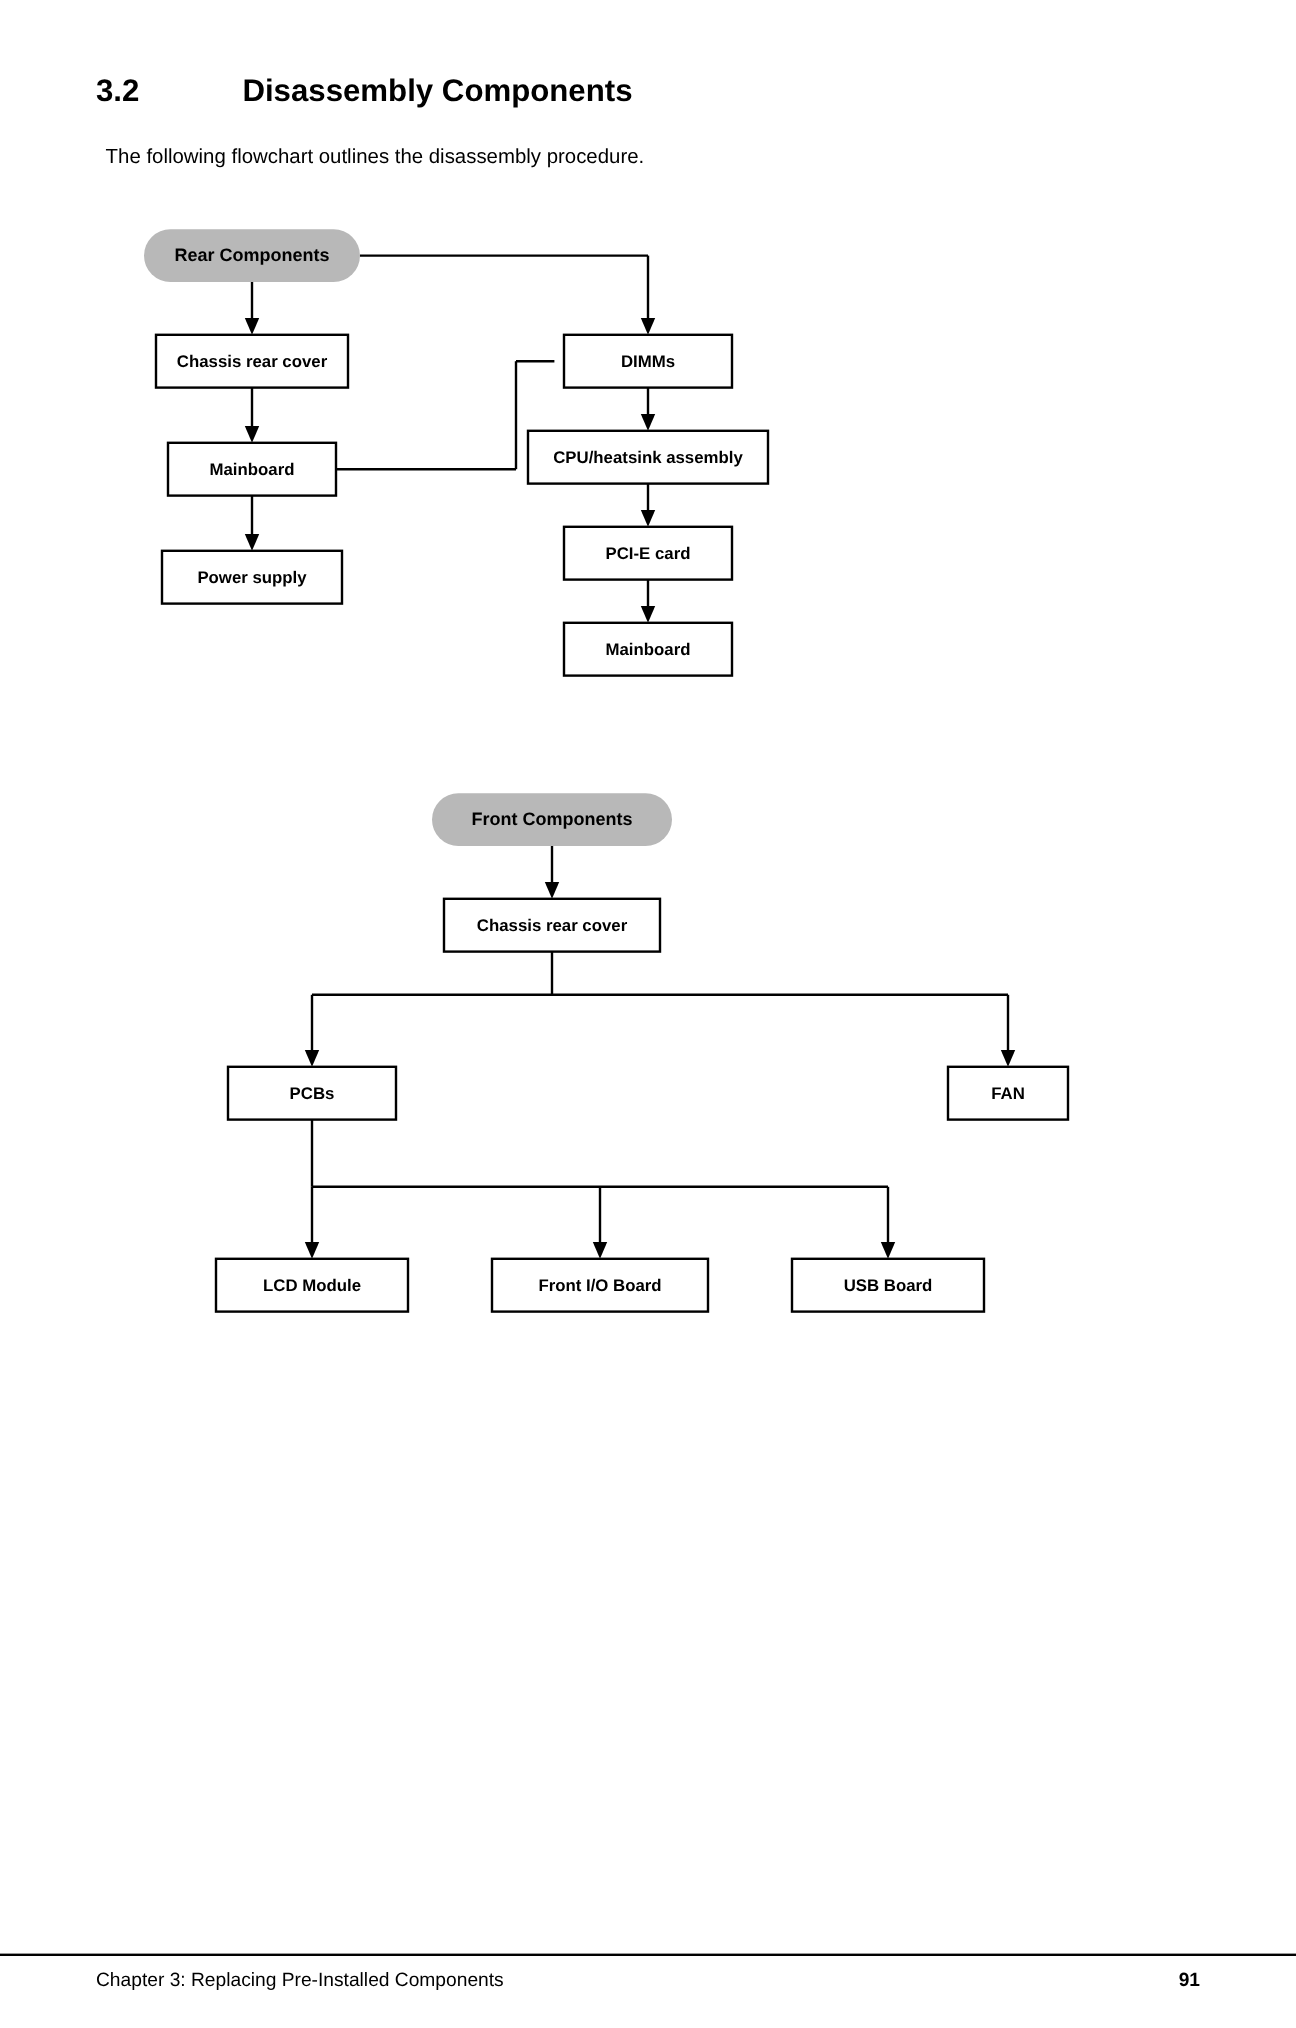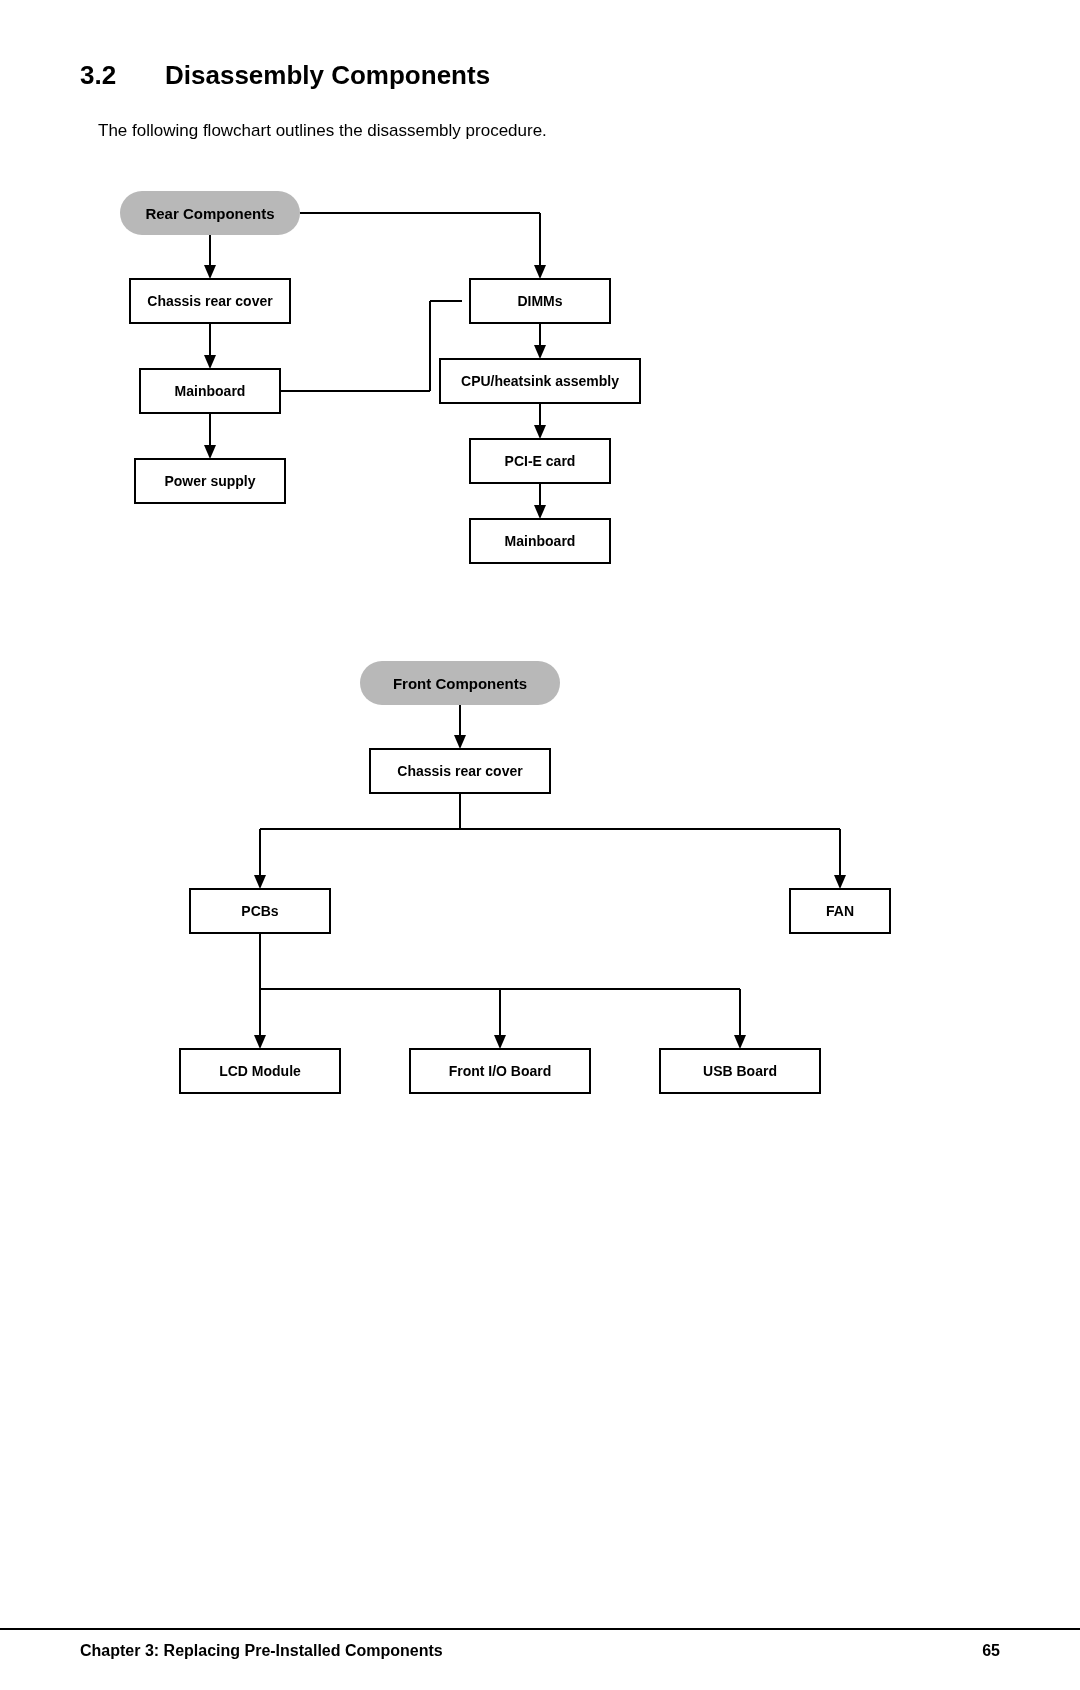--- a/index.html
+++ b/index.html
@@ -16,31 +16,31 @@
     .page-content {
       padding: 60px 80px 60px 80px;
       position: relative;
     }
 
     .section-title {
       font-size: 26px;
       font-weight: bold;
       margin-bottom: 30px;
       display: flex;
-      gap: 25px;
+      gap: 62px;
     }
 
     .section-num {
       min-width: 60px;
     }
 
     .intro-text {
       font-size: 17px;
       margin-bottom: 40px;
-      margin-left: 18px;
+      margin-left: 8px;
     }
 
     
     .flowchart {
       position: relative;
       width: 100%;
     }
 
     
     .diagram-svg {
@@ -58,21 +58,21 @@
       right: 0;
       display: flex;
       justify-content: space-between;
       padding: 0 80px;
       border-top: 2px solid #000;
       padding-top: 12px;
     }
 
     .footer-text {
       font-size: 16px;
-      font-weight: bold;
+      font-weight: normal;
     }
 
     .footer-page {
       font-size: 16px;
       font-weight: bold;
     }
   </style>
 </head>
 <body>
 
@@ -213,14 +213,14 @@
         <rect x="580" y="868" width="160" height="44" fill="#fff" stroke="#000" stroke-width="2"></rect>
         <text x="660" y="890" font-family="Arial" font-size="14" font-weight="bold" fill="#000" text-anchor="middle" dominant-baseline="central">USB Board</text>
       </g>
 
     </svg>
   </div>
 </div>
 
 <div class="footer">
   <span class="footer-text">Chapter 3: Replacing Pre-Installed Components</span>
-  <span class="footer-page">65</span>
+  <span class="footer-page">91</span>
 </div>
 
 </body></html>

